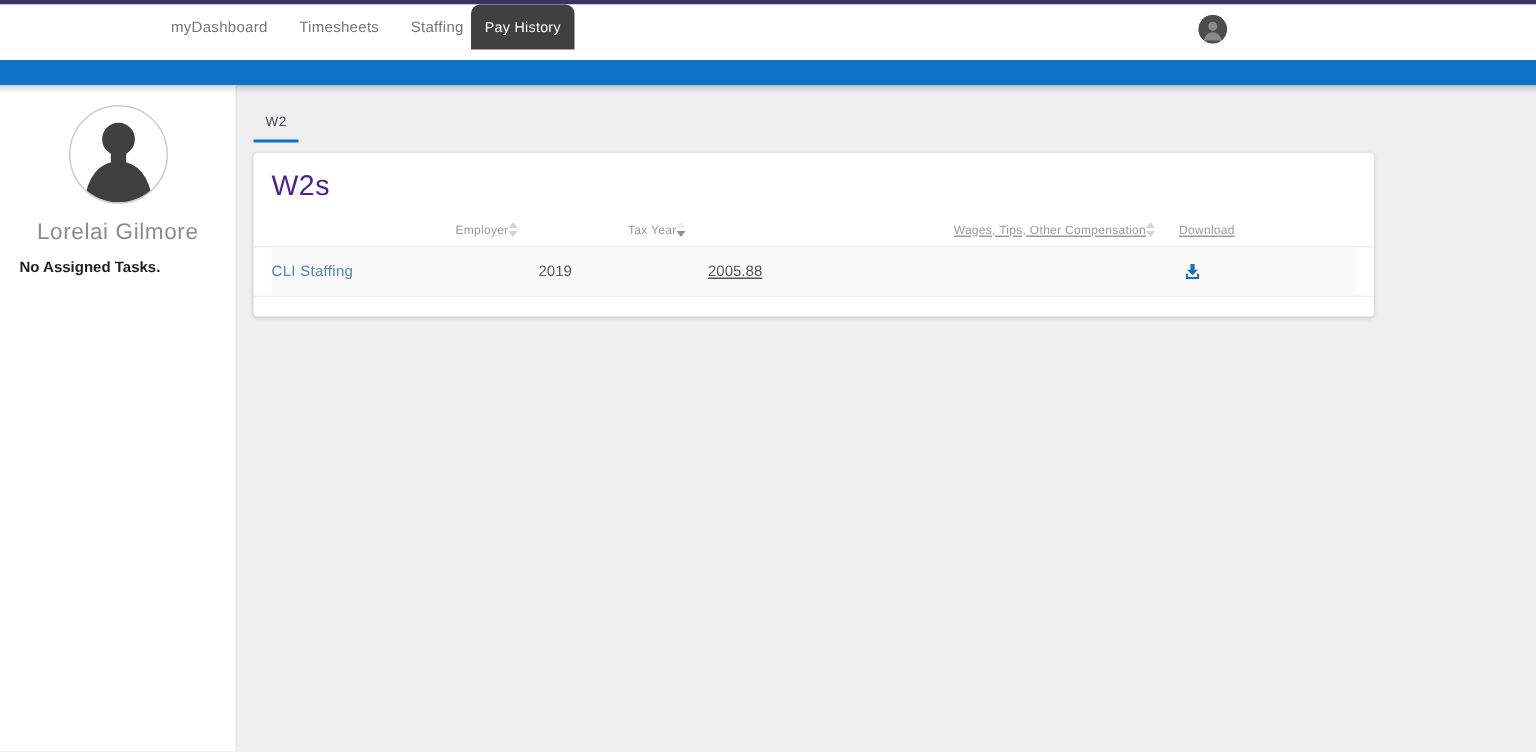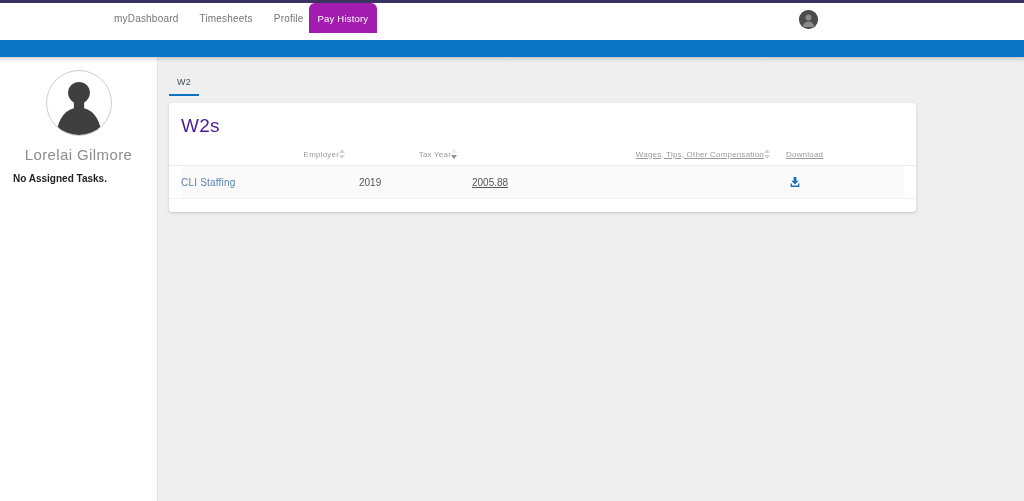--- a/index.html
+++ b/index.html
@@ -18,21 +18,21 @@
     display:flex; align-items:flex-start; position:relative;
   }
   .logo-area { width:101px; border-right:1px solid #e6e6e6; background:#fff; }
   nav { display:flex; align-items:center; padding-left:13px; }
   .nav-item {
     font-size:10px; color:#757575; margin-right:21px;
     cursor:pointer; white-space:nowrap; letter-spacing:0.2px;
   }
   .nav-tab-active {
     align-self:flex-end; height:30px;
-    background:#a21caf; color:#ffffff;
+    background:#404040; color:#ffffff;
     font-size:9.5px; letter-spacing:0.2px;
     display:flex; align-items:center; padding:0 9px;
     border-radius:6px 6px 0 0; cursor:pointer; white-space:nowrap;
   }
   .header-avatar {
     position:absolute; right:206px; top:7px;
     width:19px; height:19px; border-radius:50%;
     background:#4c4c4c; overflow:hidden; cursor:pointer;
     display:flex; align-items:center; justify-content:center;
   }
@@ -114,21 +114,21 @@
 </head>
 <body>
 
 <div class="topline"></div>
 
 <header>
   <div class="logo-area"></div>
   <nav>
     <span class="nav-item">myDashboard</span>
     <span class="nav-item">Timesheets</span>
-    <span class="nav-item" style="margin-right:5px;">Profile</span>
+    <span class="nav-item" style="margin-right:5px;">Staffing</span>
     <span class="nav-tab-active">Pay History</span>
   </nav>
   <div class="header-avatar">
     <svg width="19" height="19" viewBox="0 0 19 19">
       <circle cx="9.5" cy="9.5" r="9.5" fill="#4c4c4c"></circle>
       <circle cx="9.5" cy="7.5" r="3" fill="#8a8a8a"></circle>
       <path d="M3.5 17 Q5 11.5 9.5 11.5 Q14 11.5 15.5 17 Z" fill="#8a8a8a"></path>
     </svg>
   </div>
 </header>

